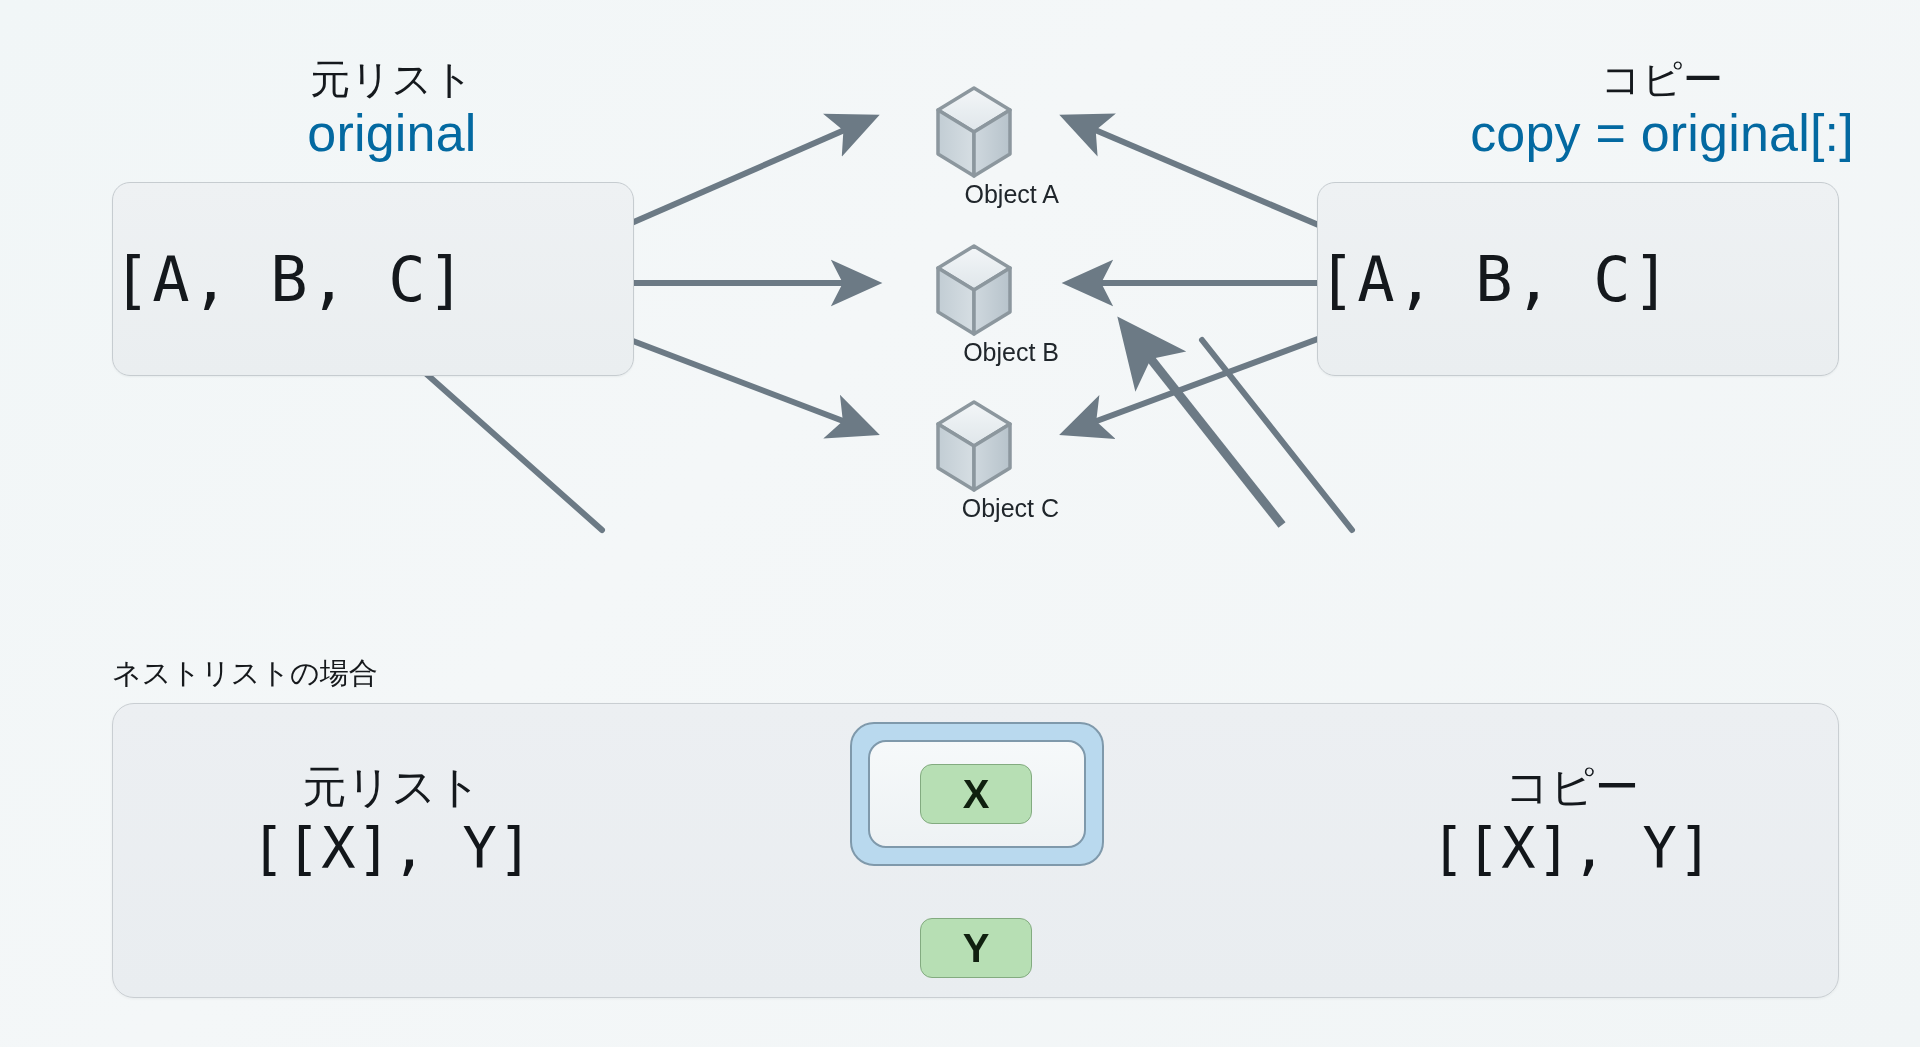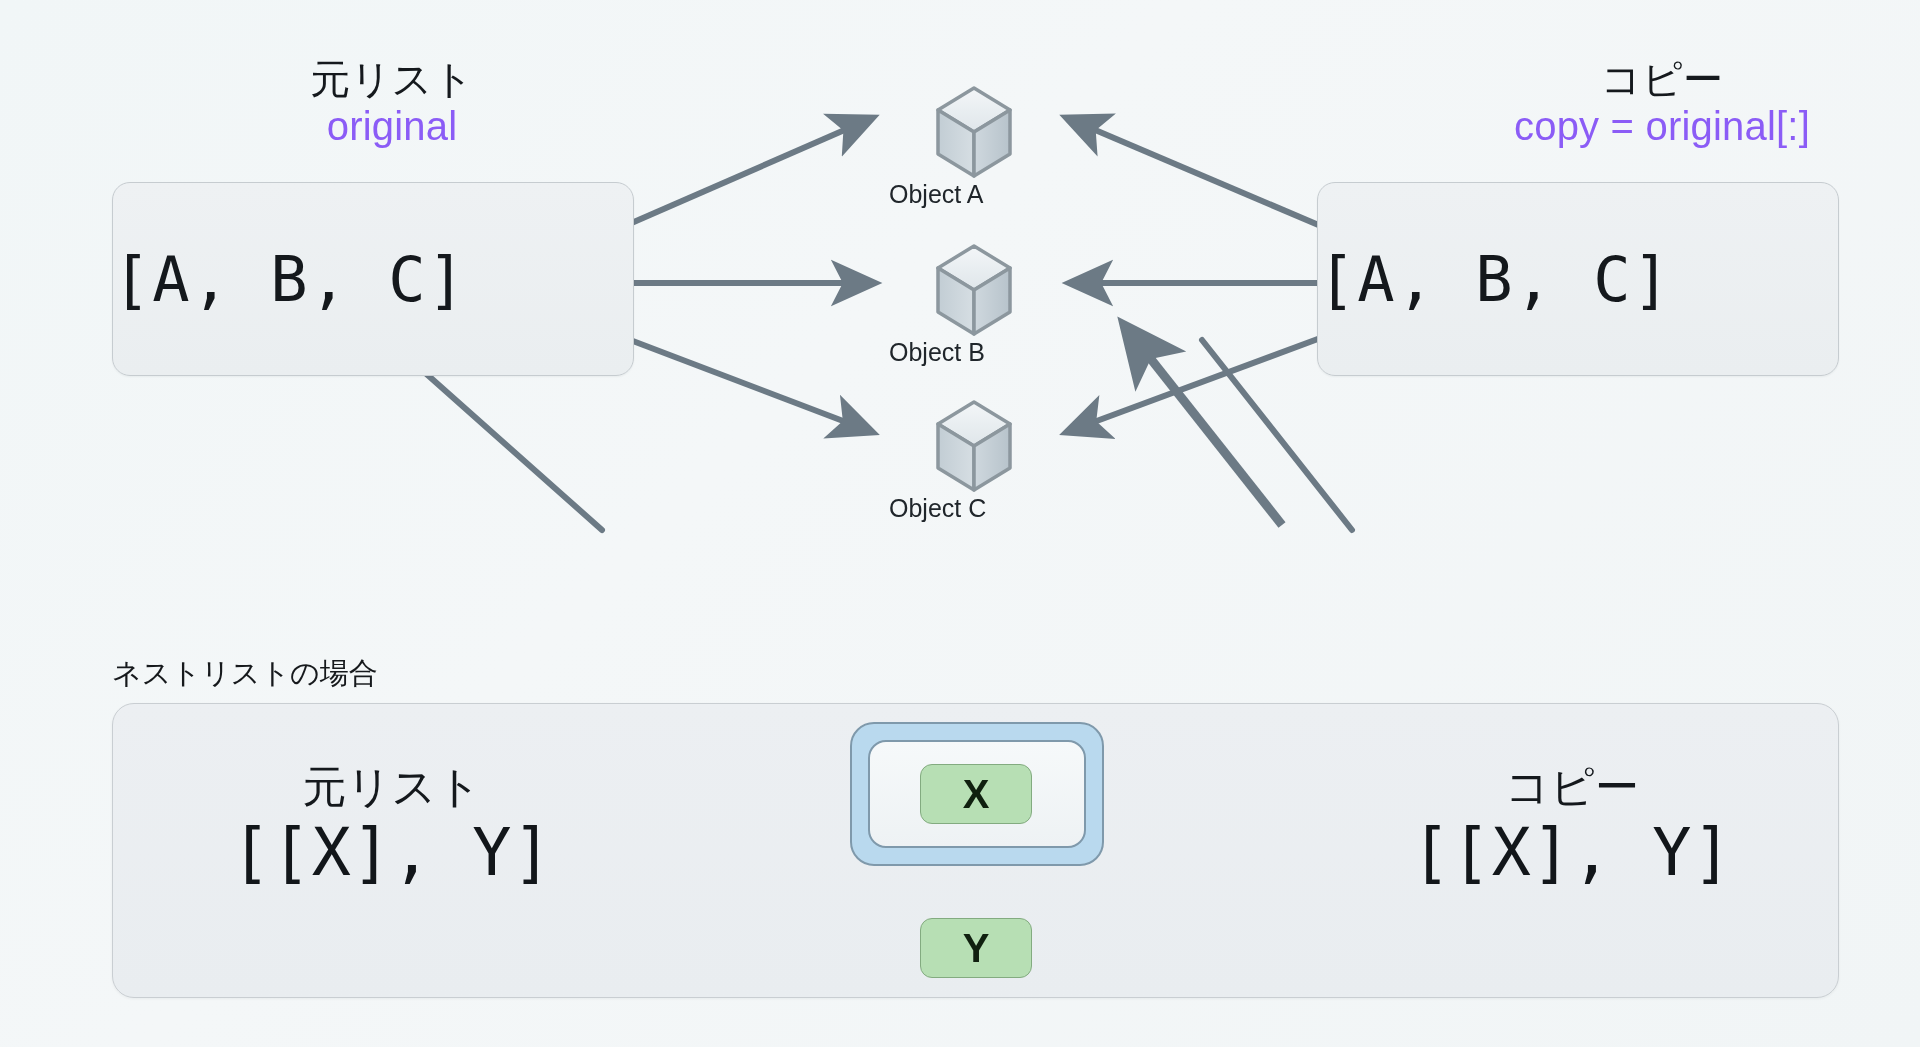--- a/index.html
+++ b/index.html
@@ -9,36 +9,36 @@
     font-family:"Liberation Sans","DejaVu Sans",sans-serif;
     color:#161b1f;
     overflow:hidden;
     position:relative;
   }
   #stage{position:absolute;left:12px;top:0;width:1920px;height:1047px;border-radius:19px;}
   svg.layer{position:absolute;left:0;top:0;width:1920px;height:1047px;pointer-events:none;}
 
   .lbl{position:absolute;text-align:center;line-height:1.18;letter-spacing:.2px;}
   .lbl .l1{display:block;font-size:40px;font-weight:400;color:#15191d;}
-  .lbl .l2{display:block;font-size:40px;font-weight:400;color:#8b5cf6;}
+  .lbl .l2{display:block;font-size:52px;font-weight:400;color:#0369a1;}
 
   .listbox{
     position:absolute;
     background:linear-gradient(180deg,#eef1f3 0%,#eaeef0 100%);
     border:1.5px solid #c6ccd0;
     border-radius:18px;
     box-shadow:0 1px 2px rgba(20,30,40,.05);
     display:flex;align-items:center;
   }
   .listbox span{
     font-family:"DejaVu Sans Mono","Liberation Mono",monospace;
     font-size:62px;letter-spacing:2px;color:#14181c;white-space:pre;
   }
 
-  .objwrap{position:absolute;width:170px;text-align:left;}
+  .objwrap{position:absolute;width:170px;text-align:right;}
   .objwrap .cap{display:block;margin-top:4px;font-size:25px;color:#20262b;}
 
   .caption-bold{
     position:absolute;
     font-size:50px;font-weight:700;color:#0d1114;white-space:nowrap;
     letter-spacing:0px;
   }
 
   .panel{
     position:absolute;
@@ -47,21 +47,21 @@
     border-radius:22px;
     box-shadow:0 1px 3px rgba(20,30,40,.05);
   }
   .panel-note{position:absolute;font-size:29px;color:#16191c;white-space:nowrap;}
 
   .sidelabel{position:absolute;text-align:center;}
   .sidelabel .jp{display:block;font-size:44px;color:#14181c;line-height:1.15;}
   .sidelabel .code{
     display:block;margin-top:2px;
     font-family:"DejaVu Sans Mono","Liberation Mono",monospace;
-    font-size:65px;letter-spacing:1px;color:#12161a;white-space:pre;
+    font-size:57px;letter-spacing:1px;color:#12161a;white-space:pre;
   }
 
   .outerbox{
     position:absolute;
     background:#b9d9ee;
     border:2px solid #7f99ab;
     border-radius:24px;
   }
   .innerbox{
     position:absolute;

